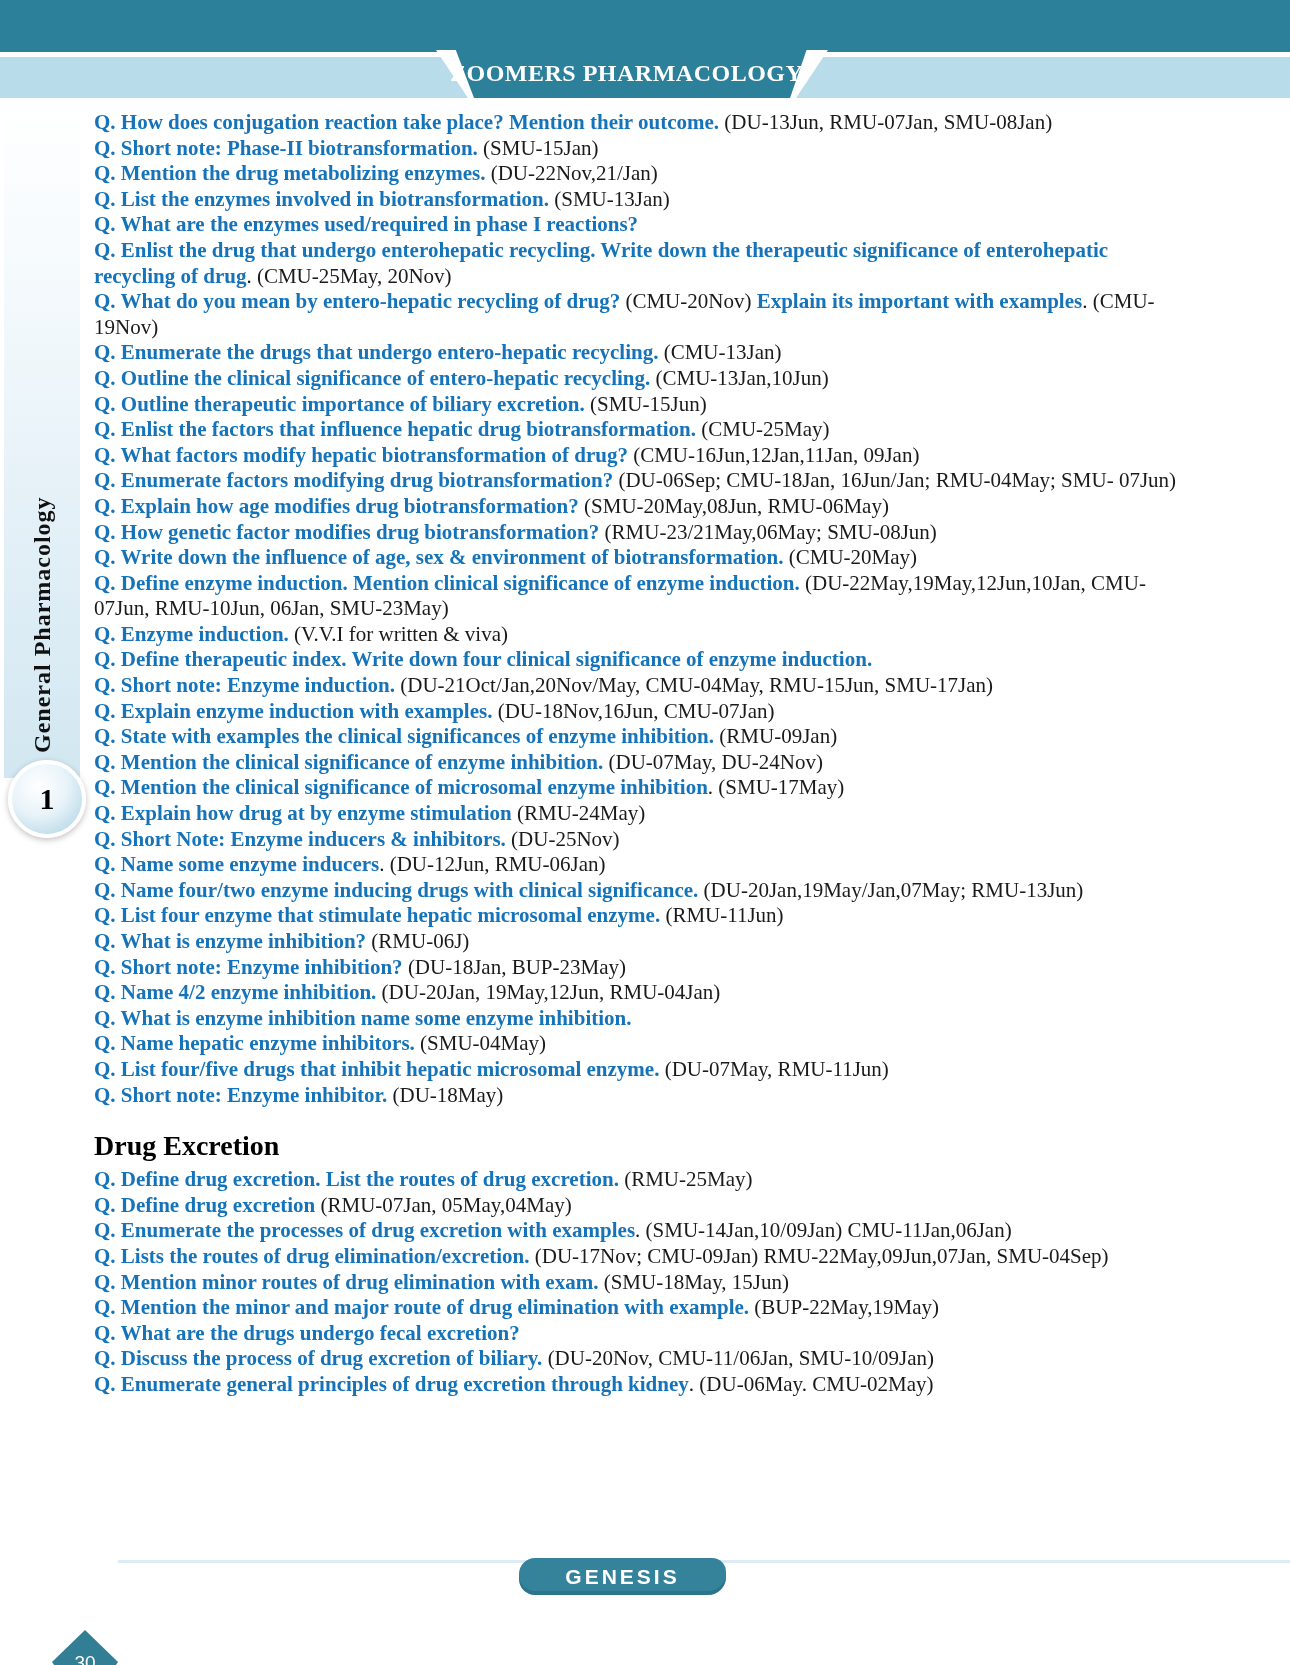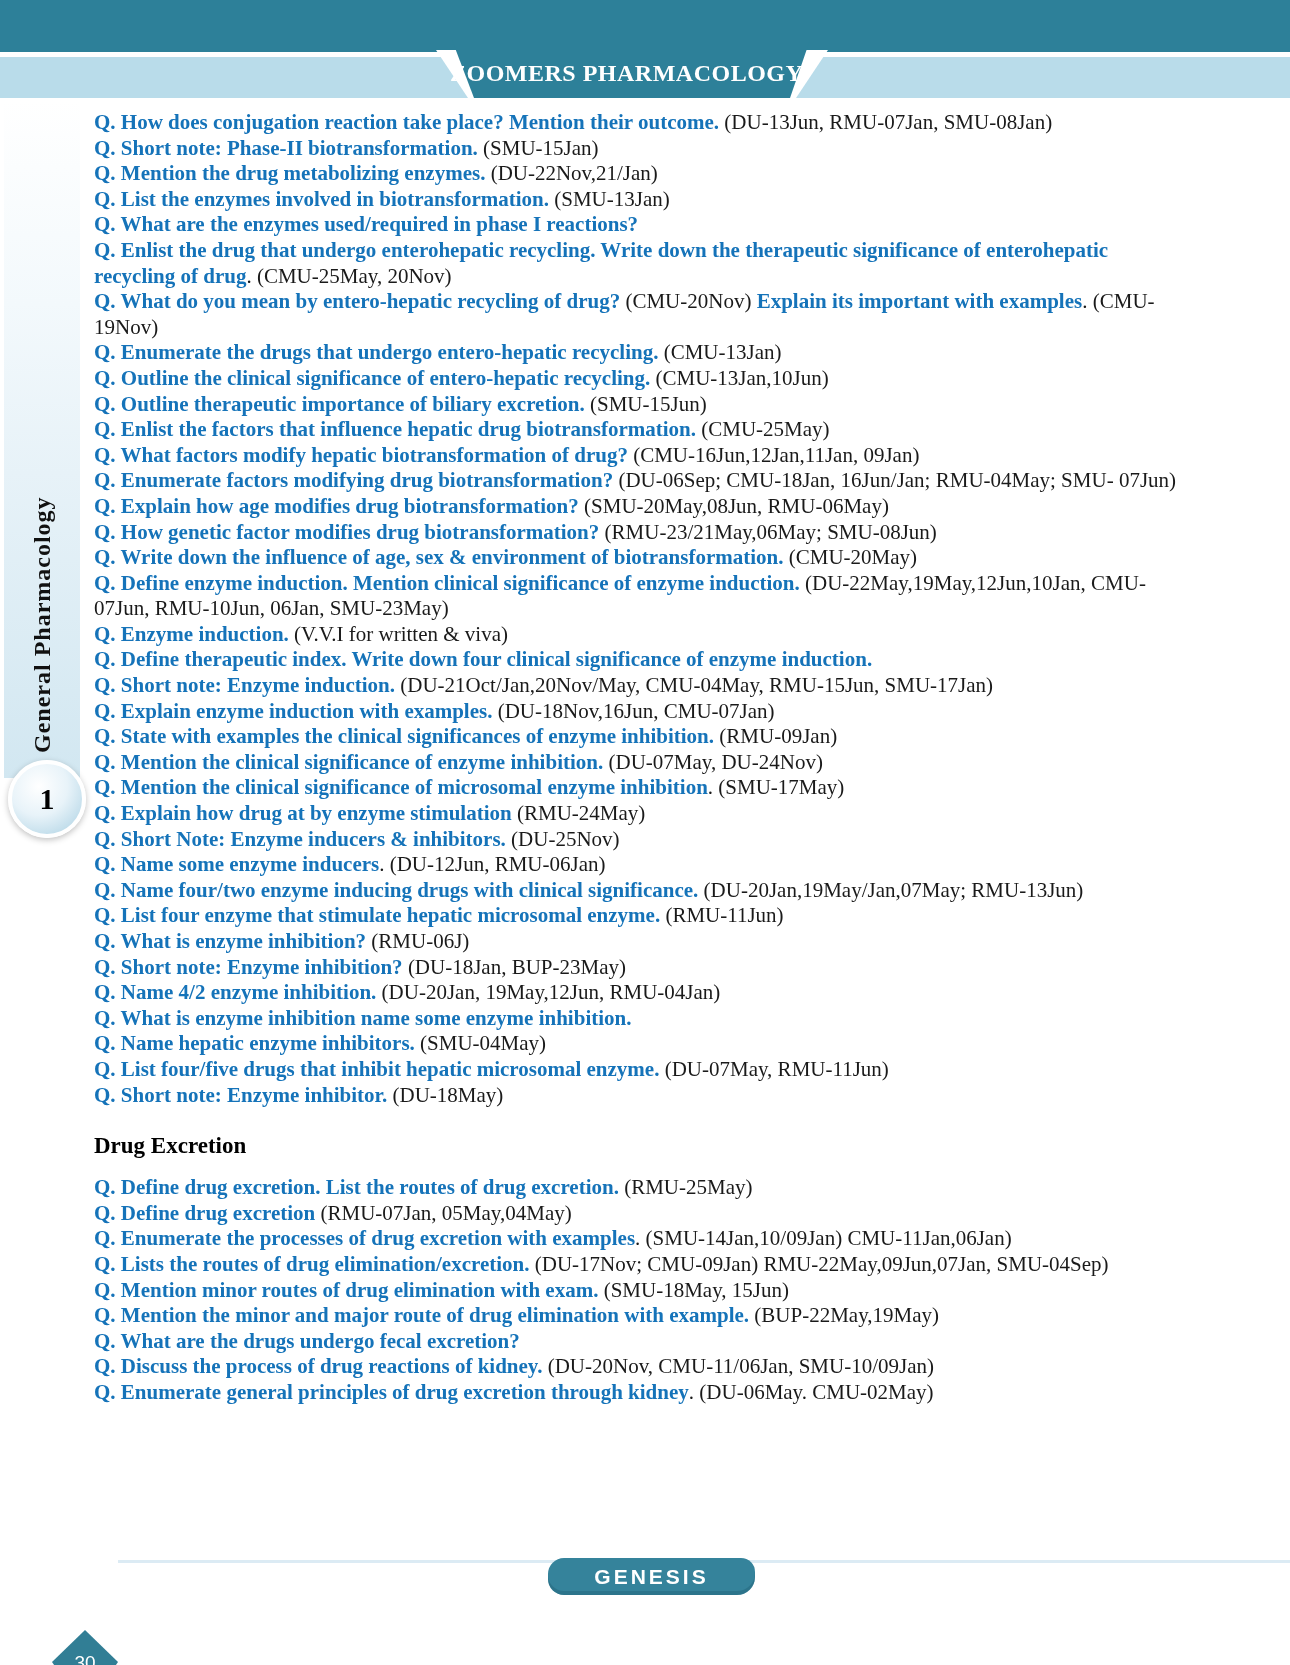--- a/index.html
+++ b/index.html
@@ -27,31 +27,31 @@
                   border:4px solid #fff;
                   background:radial-gradient(circle at 38% 32%,#ffffff,#e8f3f9 45%,#bfdcea 80%,#afd2e3);
                   box-shadow:0 2px 6px rgba(0,0,0,.25);
                   display:flex;align-items:center;justify-content:center;
                   font-weight:bold;font-size:30px;color:#000;}
 
   
   .content{position:absolute;left:94px;top:110px;width:1098px;font-family:Liberation Serif, serif;}
   .q{margin:0;font-weight:bold;font-size:21px;line-height:25.6px;color:var(--q-blue,#1573b9);}
   .q .ref{color:#1a1a1a;font-weight:normal;}
-  .section-heading{margin:24px 0 15px;font-weight:bold;font-size:23px;line-height:28px;color:#000;}
+  .section-heading{margin:24px 0 7px;font-weight:bold;font-size:28px;line-height:28px;color:#000;}
 
   
   .footer-line{position:absolute;left:118px;top:1560px;width:1172px;height:3px;background:var(--line-blue,#dcebf4);}
   .diamond-outer{position:absolute;left:48px;top:1549px;width:74px;height:88px;background:#fff;
                  clip-path:polygon(50% 0,100% 40%,50% 100%,0 40%);}
   .diamond{position:absolute;left:52px;top:1630px;width:66px;height:80px;background:var(--diamond-teal,#317e95);
            clip-path:polygon(50% 0,100% 40%,50% 100%,0 40%);}
   .pageno{position:absolute;left:0;top:22px;width:100%;text-align:center;
           color:#fff;font-family:"Liberation Sans",sans-serif;font-size:19px;}
-  .genesis{position:absolute;left:548px;top:1558px;width:207px;height:37px;
+  .genesis{position:absolute;left:519px;top:1558px;width:207px;height:37px;
            background:var(--badge-teal,#35839b);border-radius:16px 14px 18px 16px;
            box-shadow:inset 0 -4px 0 rgba(30,90,110,.35);
            display:flex;align-items:center;justify-content:center;
            color:#fff;font-family:"Liberation Sans",sans-serif;font-weight:bold;
            font-size:21px;letter-spacing:3px;}
 </style>
 </head>
 <body>
 
 <div class="page">
@@ -110,21 +110,21 @@
       <p class="q"><span class="qt">Q. List four/five drugs that inhibit hepatic microsomal enzyme.</span><span class="ref"> (DU-07May, RMU-11Jun)</span></p>
       <p class="q"><span class="qt">Q. Short note: Enzyme inhibitor.</span><span class="ref"> (DU-18May)</span></p>
       <h2 class="section-heading">Drug Excretion</h2>
       <p class="q"><span class="qt">Q. Define drug excretion. List the routes of drug excretion.</span><span class="ref"> (RMU-25May)</span></p>
       <p class="q"><span class="qt">Q. Define drug excretion</span><span class="ref"> (RMU-07Jan, 05May,04May)</span></p>
       <p class="q"><span class="qt">Q. Enumerate the processes of drug excretion with examples</span><span class="ref">. (SMU-14Jan,10/09Jan) CMU-11Jan,06Jan)</span></p>
       <p class="q"><span class="qt">Q. Lists the routes of drug elimination/excretion.</span><span class="ref"> (DU-17Nov; CMU-09Jan) RMU-22May,09Jun,07Jan, SMU-04Sep)</span></p>
       <p class="q"><span class="qt">Q. Mention minor routes of drug elimination with exam.</span><span class="ref"> (SMU-18May, 15Jun)</span></p>
       <p class="q"><span class="qt">Q. Mention the minor and major route of drug elimination with example.</span><span class="ref"> (BUP-22May,19May)</span></p>
       <p class="q"><span class="qt">Q. What are the drugs undergo fecal excretion?</span></p>
-      <p class="q"><span class="qt">Q. Discuss the process of drug reactions of kidney.</span><span class="ref"> (DU-20Nov, CMU-11/06Jan, SMU-10/09Jan)</span></p>
+      <p class="q"><span class="qt">Q. Discuss the process of drug excretion of biliary.</span><span class="ref"> (DU-20Nov, CMU-11/06Jan, SMU-10/09Jan)</span></p>
       <p class="q"><span class="qt">Q. Enumerate general principles of drug excretion through kidney</span><span class="ref">. (DU-06May. CMU-02May)</span></p>
     </main>
 
   <footer>
     <div class="footer-line"></div>
     <div class="diamond-outer"></div>
     <div class="diamond">
       <span class="pageno">30</span>
     </div>
     <div class="genesis">

